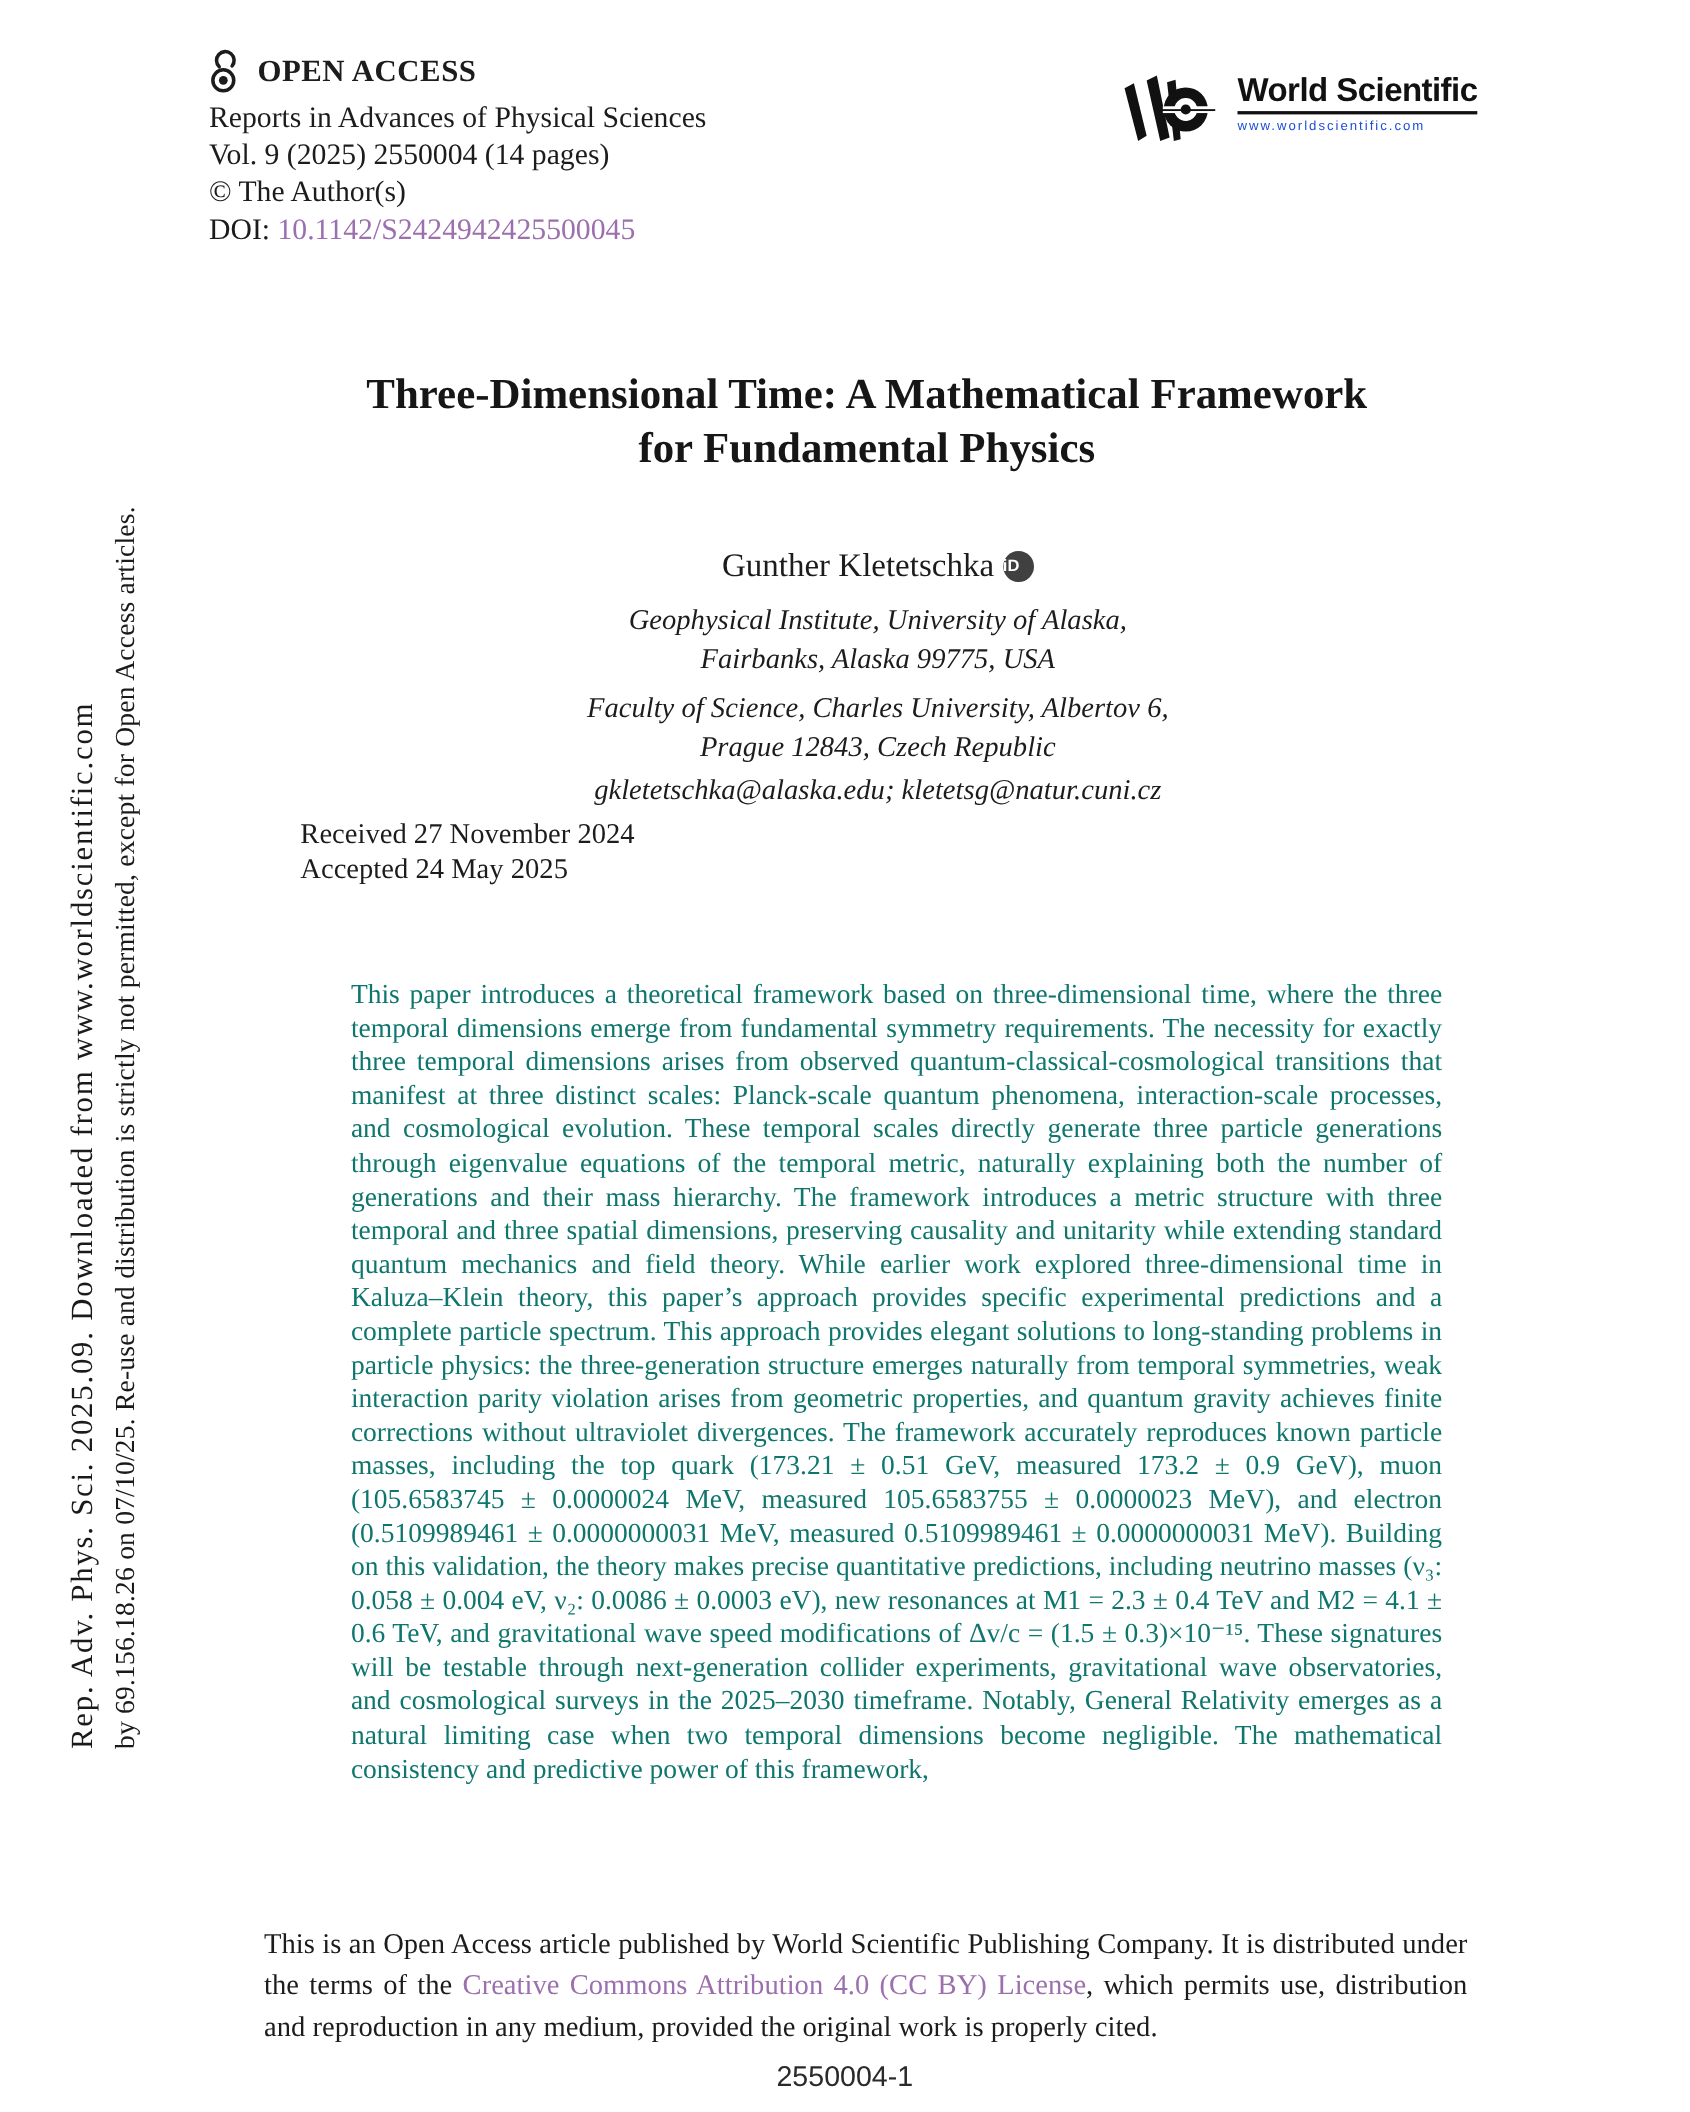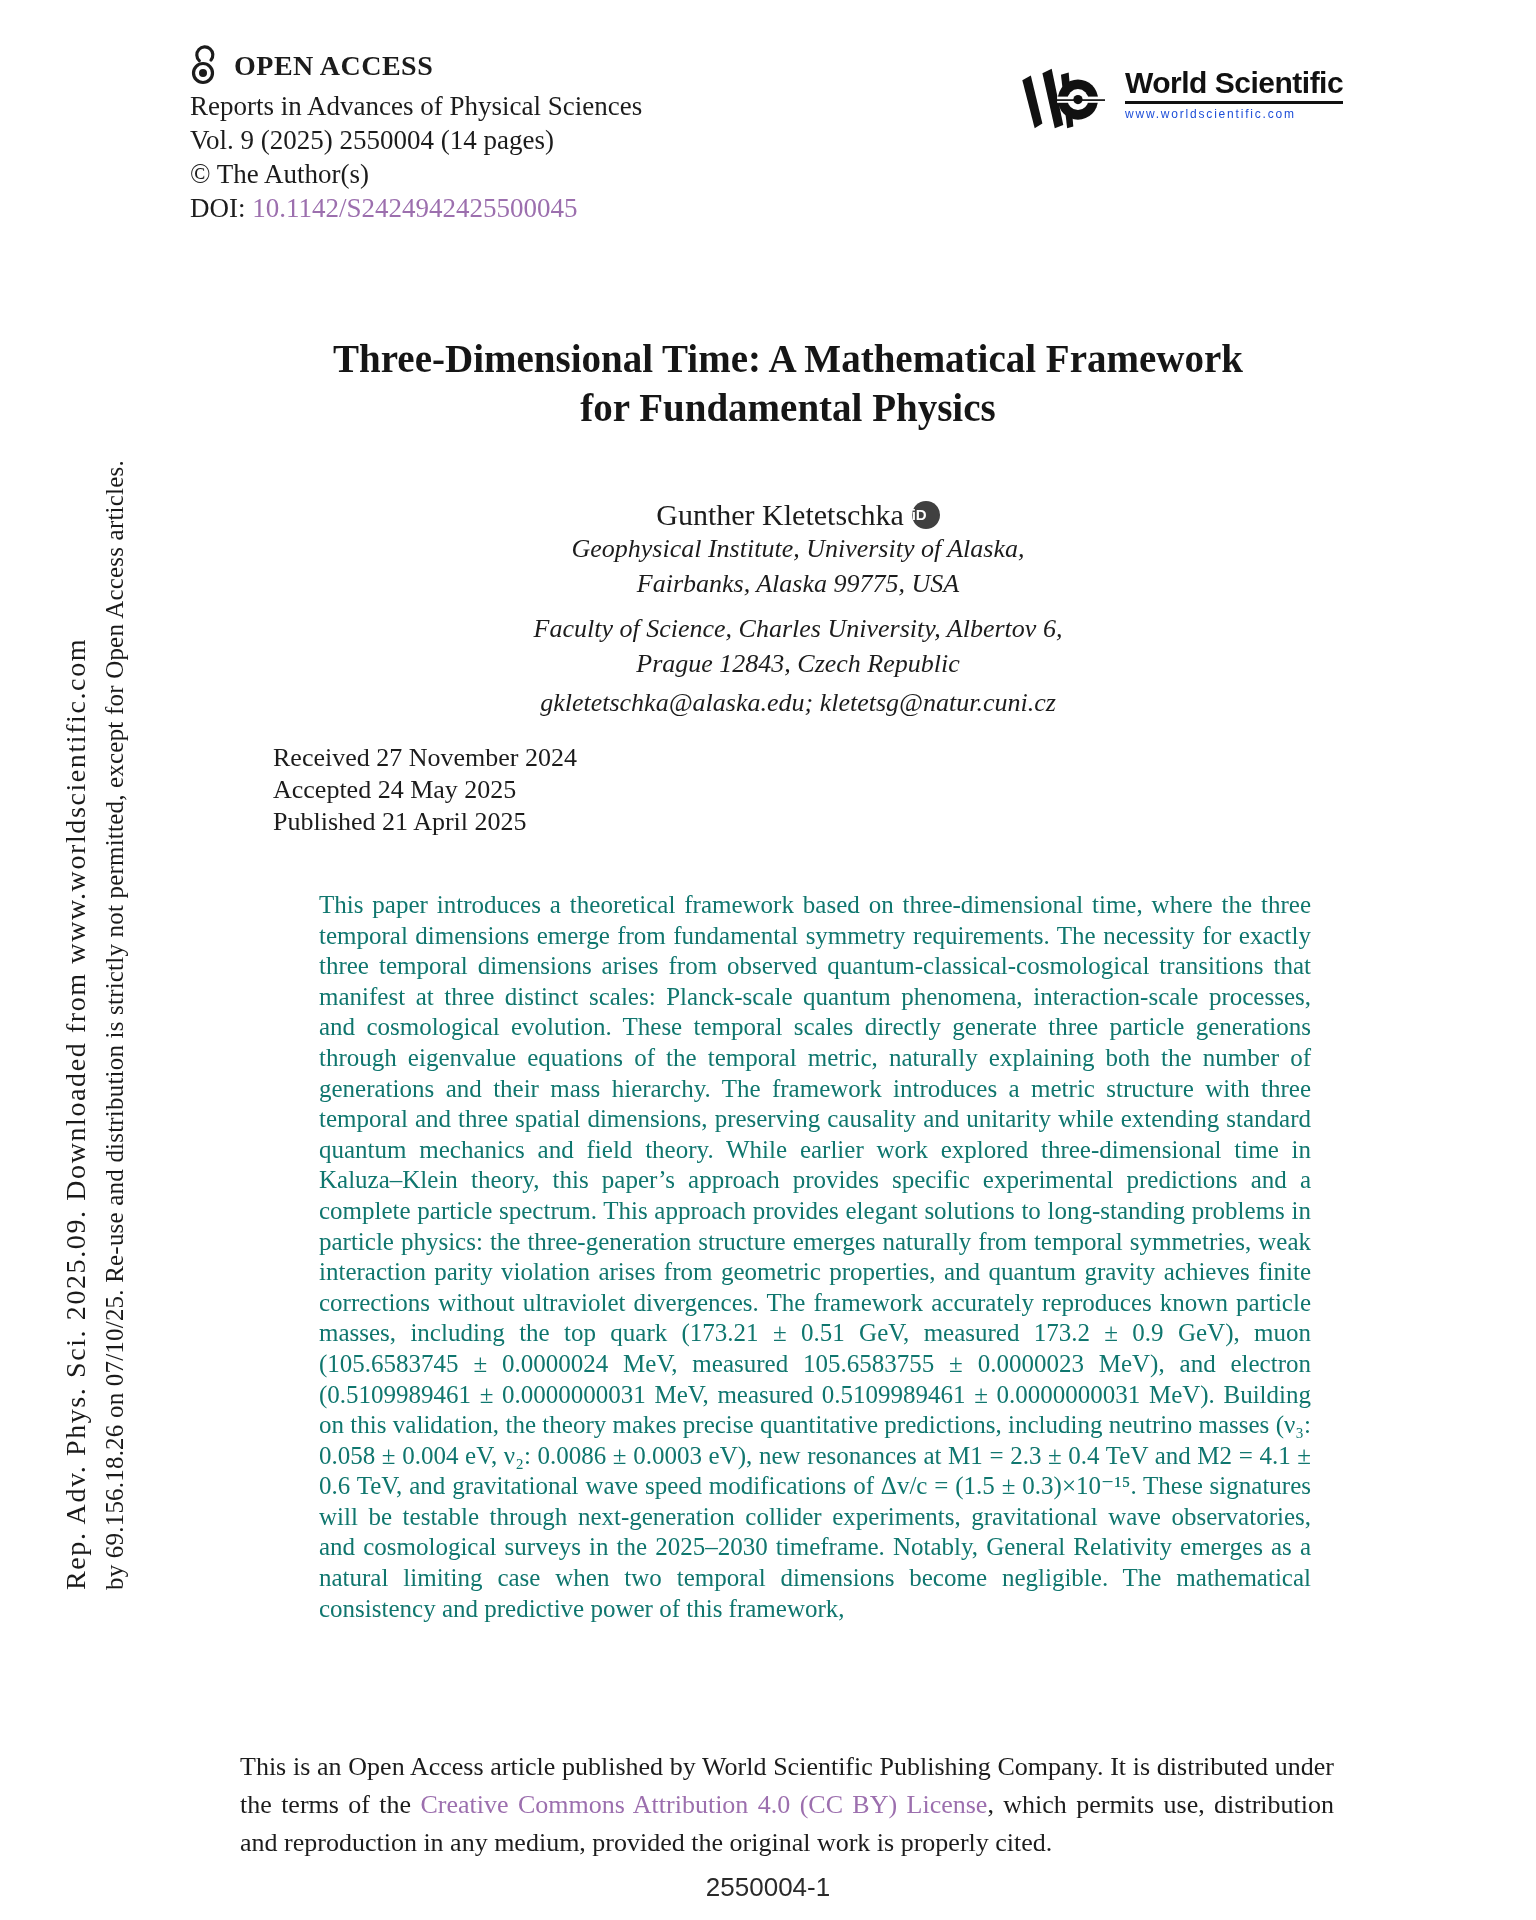--- a/index.html
+++ b/index.html
@@ -40,21 +40,21 @@
   }
 
   
   .title { position:absolute; left:273px; top:334px; width:1030px; text-align:center;
            font-weight:bold; font-size:39px; line-height:49px; color:#161616; }
   .author-block { position:absolute; left:283px; top:498px; width:1030px; text-align:center; }
   .author-name { font-size:30px; display:inline-flex; align-items:center; gap:8px; }
   .orcid { display:inline-block; width:28px; height:28px; border-radius:50%;
            background:#404040; color:#fff; font-family:"Liberation Sans",sans-serif;
            font-weight:bold; font-size:15px; line-height:28px; text-align:left; }
-  .affil { font-style:italic; font-size:26px; line-height:33px; }
+  .affil { font-style:italic; font-size:26px; line-height:33px; margin-top:15px; }
   .affil + .affil { margin-top:3px; }
   .affil-group { margin-top:14px; }
   .emails { font-style:italic; font-size:26px; margin-top:8px; }
   .dates { position:absolute; left:273px; top:742px; width:1030px; text-align:left;
            font-size:26px; line-height:32px; }
 
   
   .abstract { position:absolute; left:295px; top:890px; width:992px;
               text-align:justify; font-size:25px; line-height:30.6px; color:#0f766e;margin-left:24px; }
 
@@ -128,21 +128,20 @@
   <div class="affil">Geophysical Institute, University of Alaska,</div>
   <div class="affil" style="margin-top:2px;">Fairbanks, Alaska 99775, USA</div>
   <div class="affil affil-group" style="margin-top:12px;">Faculty of Science, Charles University, Albertov 6,</div>
   <div class="affil" style="margin-top:2px;">Prague 12843, Czech Republic</div>
   <div class="emails">gkletetschka@alaska.edu; kletetsg@natur.cuni.cz</div>
 </div>
 
 <div class="dates">
   <div>Received 27 November 2024</div>
   <div>Accepted 24 May 2025</div>
-  <div>Published 21 April 2025</div>
 </div>
 
 <div class="abstract">This paper introduces a theoretical framework based on three-dimensional time, where the three temporal dimensions emerge from fundamental symmetry requirements. The necessity for exactly three temporal dimensions arises from observed quantum-classical-cosmological transitions that manifest at three distinct scales: Planck-scale quantum phenomena, interaction-scale processes, and cosmological evolution. These temporal scales directly generate three particle generations through eigenvalue equations of the temporal metric, naturally explaining both the number of generations and their mass hierarchy. The framework introduces a metric structure with three temporal and three spatial dimensions, preserving causality and unitarity while extending standard quantum mechanics and field theory. While earlier work explored three-dimensional time in Kaluza–Klein theory, this paper’s approach provides specific experimental predictions and a complete particle spectrum. This approach provides elegant solutions to long-standing problems in particle physics: the three-generation structure emerges naturally from temporal symmetries, weak interaction parity violation arises from geometric properties, and quantum gravity achieves finite corrections without ultraviolet divergences. The framework accurately reproduces known particle masses, including the top quark (173.21 ± 0.51 GeV, measured 173.2 ± 0.9 GeV), muon (105.6583745 ± 0.0000024 MeV, measured 105.6583755 ± 0.0000023 MeV), and electron (0.5109989461 ± 0.0000000031 MeV, measured 0.5109989461 ± 0.0000000031 MeV). Building on this validation, the theory makes precise quantitative predictions, including neutrino masses (ν₃: 0.058 ± 0.004 eV, ν₂: 0.0086 ± 0.0003 eV), new resonances at M1 = 2.3 ± 0.4 TeV and M2 = 4.1 ± 0.6 TeV, and gravitational wave speed modifications of Δv/c = (1.5 ± 0.3)×10⁻¹⁵. These signatures will be testable through next-generation collider experiments, gravitational wave observatories, and cosmological surveys in the 2025–2030 timeframe. Notably, General Relativity emerges as a natural limiting case when two temporal dimensions become negligible. The mathematical consistency and predictive power of this framework,</div>
 
 <div class="footer-note">
   <span>This is an Open Access article published by World Scientific Publishing Company. It is distributed under the terms of the </span><a href="#" class="cc-link">Creative Commons Attribution 4.0 (CC BY) License</a><span>, which permits use, distribution and reproduction in any medium, provided the original work is properly cited.</span>
 </div>
 
 <div class="page-number">2550004-1</div>
 

